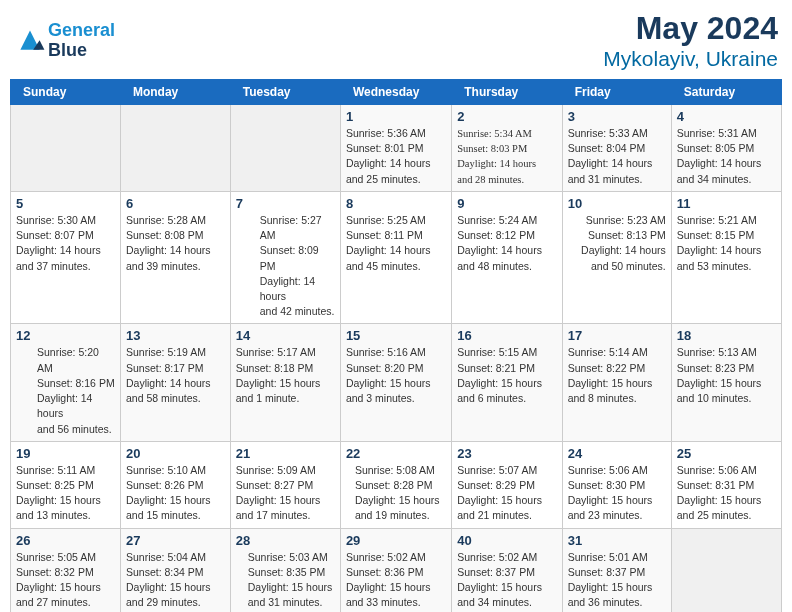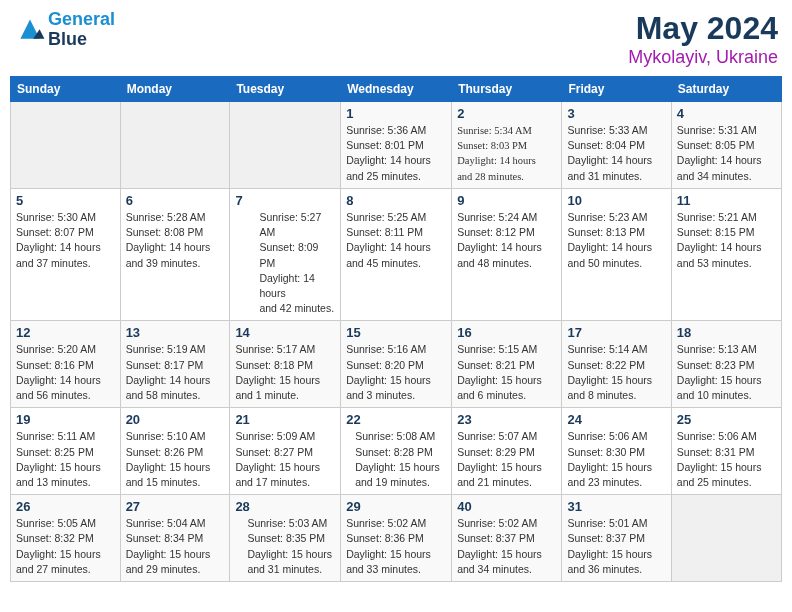--- a/index.html
+++ b/index.html
@@ -6,21 +6,21 @@
     body {
       font-family: Arial, sans-serif;
       background: #fff;
       width: 792px;
       min-height: 612px;
       padding: 10px;
     }
     .header {
       display: flex;
       justify-content: space-between;
-      align-items: flex-start;
+      align-items: center;
       margin-bottom: 8px;
       padding: 0 4px;
     }
     .logo {
       display: flex;
       align-items: center;
     }
     .logo-text {
       font-size: 18px;
       font-weight: bold;
@@ -37,33 +37,33 @@
     }
     .title-block {
       text-align: right;
     }
     .month-title {
       font-size: 32px;
       font-weight: bold;
       color: #1a3a5c;
     }
     .location-title {
-      font-size: 18px;
-      color: #a21caf;
+      font-size: 21px;
+      color: #0369a1;
     }
     .calendar {
       width: 100%;
       border-collapse: collapse;
       font-size: 11px;
     }
     .calendar th {
       background: #1a6bbf;
       color: #fff;
       font-weight: bold;
-      padding: 5px 6px;
+      padding: 5px 12px;
       text-align: left;
       font-size: 12px;
       border: 1px solid #1a6bbf;
     }
     .calendar td {
       border: 1px solid #ccc;
       vertical-align: top;
       padding: 4px 5px;
       width: 113px;
       min-height: 80px;
@@ -188,37 +188,37 @@
         </td>
         <td>
           <span class="day-number">9</span>
           <div class="day-info" style="white-space: pre-line;">Sunrise: 5:24 AM
 Sunset: 8:12 PM
 Daylight: 14 hours
 and 48 minutes.</div>
         </td>
         <td>
           <span class="day-number">10</span>
-          <div class="day-info" style="white-space: pre-line;">Sunrise: 5:23 AM
+          <div class="day-info" style="white-space: pre-line; text-align: right;">Sunrise: 5:23 AM
 Sunset: 8:13 PM
 Daylight: 14 hours
 and 50 minutes.</div>
         </td>
         <td>
           <span class="day-number">11</span>
           <div class="day-info" style="white-space: pre-line;">Sunrise: 5:21 AM
 Sunset: 8:15 PM
 Daylight: 14 hours
 and 53 minutes.</div>
         </td>
       </tr>
       <tr>
         <td>
           <span class="day-number">12</span>
-          <div class="day-info" style="white-space: pre-line;">Sunrise: 5:20 AM
+          <div class="day-info" style="white-space: pre-line; margin-left: 21px;">Sunrise: 5:20 AM
 Sunset: 8:16 PM
 Daylight: 14 hours
 and 56 minutes.</div>
         </td>
         <td>
           <span class="day-number">13</span>
           <div class="day-info" style="white-space: pre-line;">Sunrise: 5:19 AM
 Sunset: 8:17 PM
 Daylight: 14 hours
 and 58 minutes.</div>

